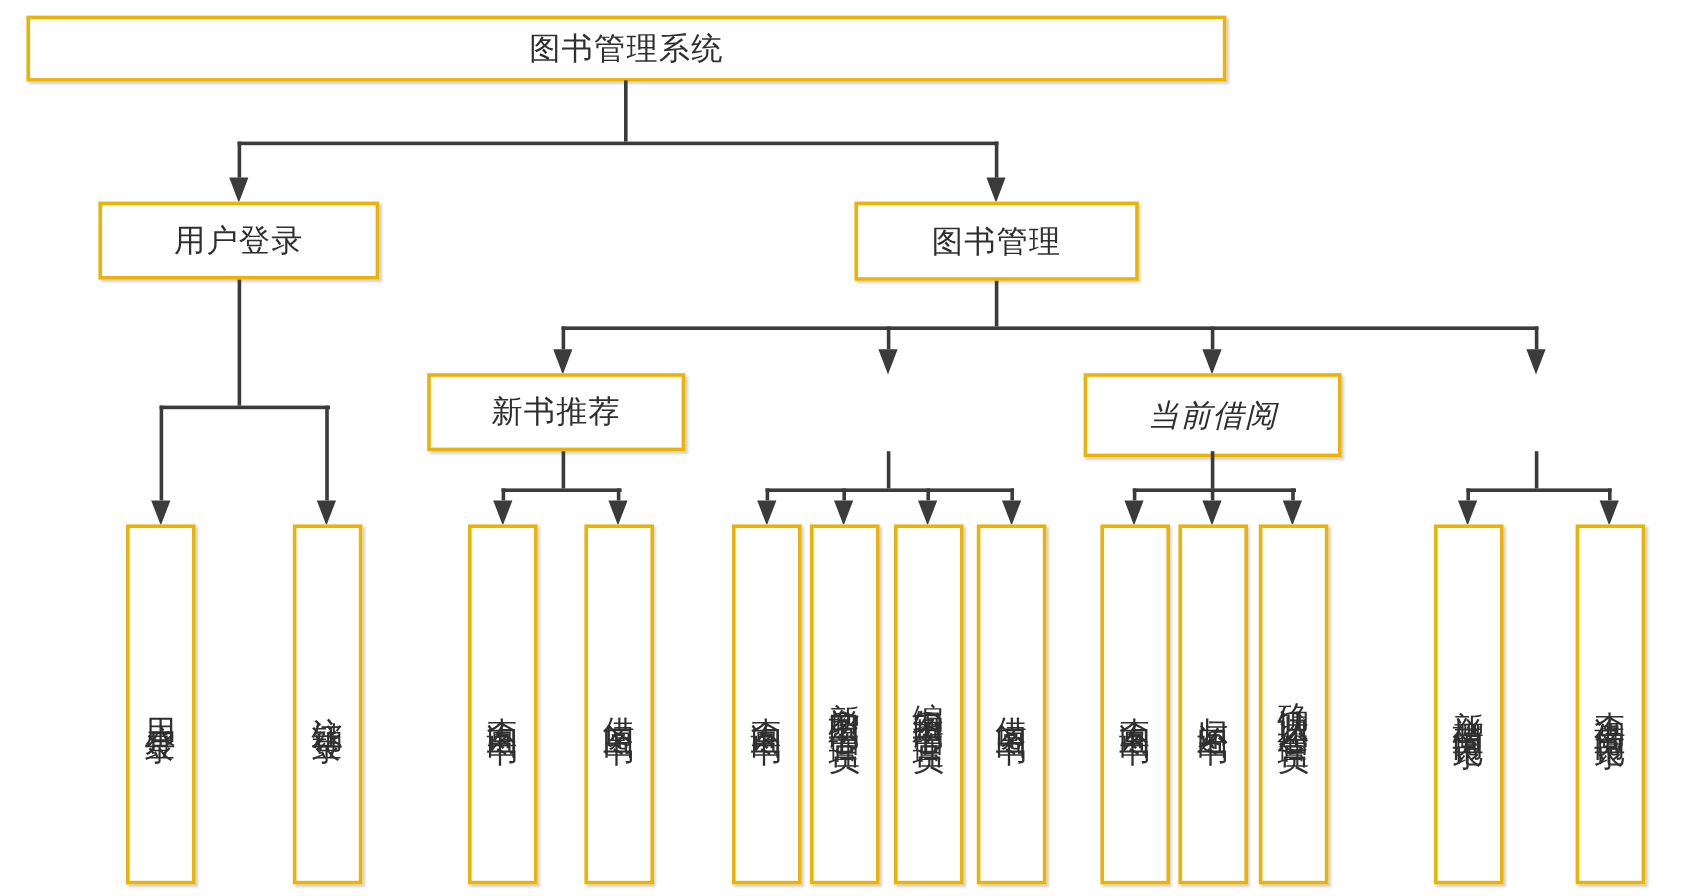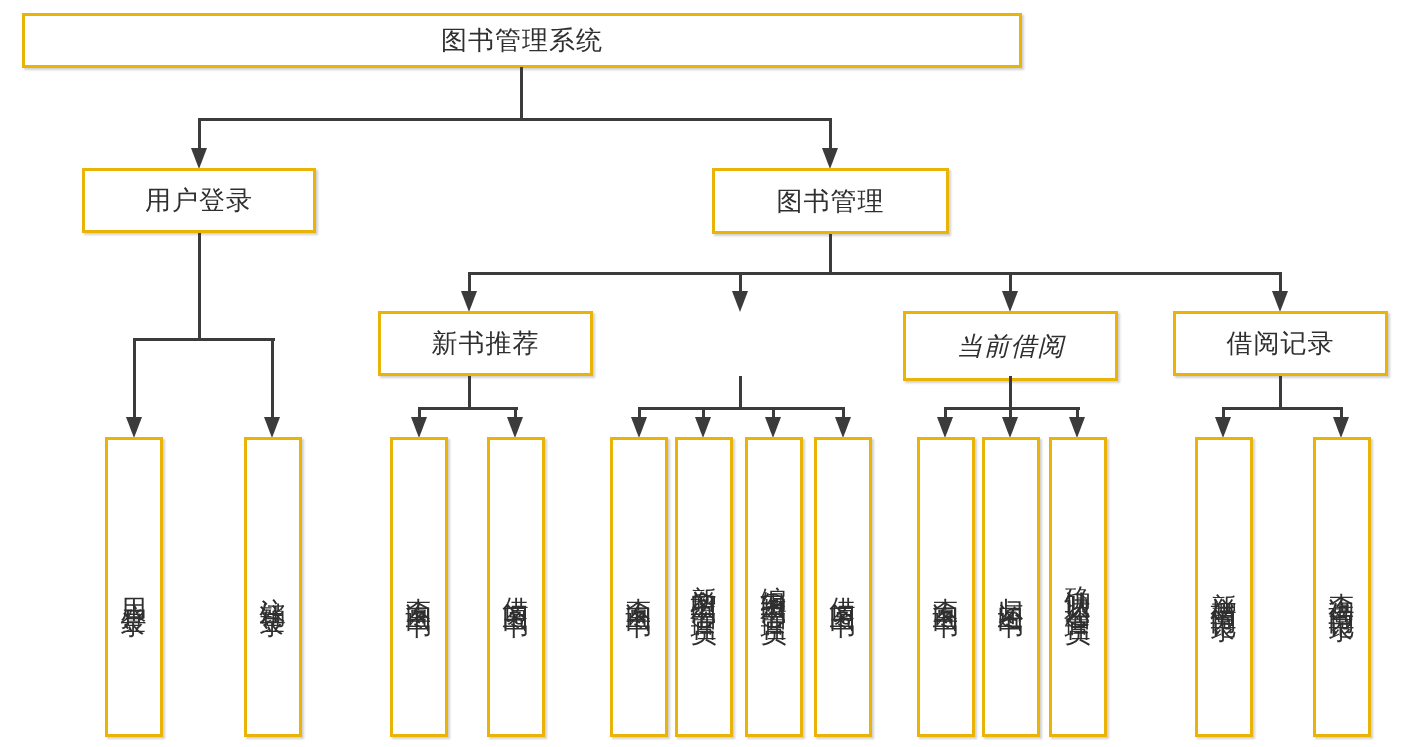--- a/index.html
+++ b/index.html
@@ -100,23 +100,22 @@
   <div class="arrow" style="left:133px; top:338px; height:79px;"></div>
   <div class="arrow" style="left:271px; top:338px; height:79px;"></div>
 
   <div class="v" style="left:829px; top:234px; height:38px;"></div>
   <div class="h" style="left:468px; top:272px; width:814px;"></div>
   <div class="arrow" style="left:468px; top:272px; height:19px;"></div>
   <div class="arrow" style="left:739px; top:272px; height:19px;"></div>
   <div class="arrow" style="left:1009px; top:272px; height:19px;"></div>
   <div class="arrow" style="left:1279px; top:272px; height:19px;"></div>
 
-  <div class="box hbox" style="left:378px; top:311px; width:215px; height:65px;">新书推荐</div>
+  <div class="box hbox" style="left:356px; top:311px; width:215px; height:65px;">新书推荐</div>
   <div class="box hbox" style="left:903px; top:311px; width:215px; height:70px;font-style:italic;">当前借阅</div>
-  <div class="box hbox" style="left:1173px; top:311px; width:215px; height:65px;">借阅记录</div>
 
   <div class="v" style="left:468px; top:376px; height:31px;"></div>
   <div class="h" style="left:418px; top:407px; width:100px;"></div>
   <div class="arrow" style="left:418px; top:407px; height:10px;"></div>
   <div class="arrow" style="left:514px; top:407px; height:10px;"></div>
 
   <div class="v" style="left:739px; top:376px; height:31px;"></div>
   <div class="h" style="left:638px; top:407px; width:207px;"></div>
   <div class="arrow" style="left:638px; top:407px; height:10px;"></div>
   <div class="arrow" style="left:702px; top:407px; height:10px;"></div>

